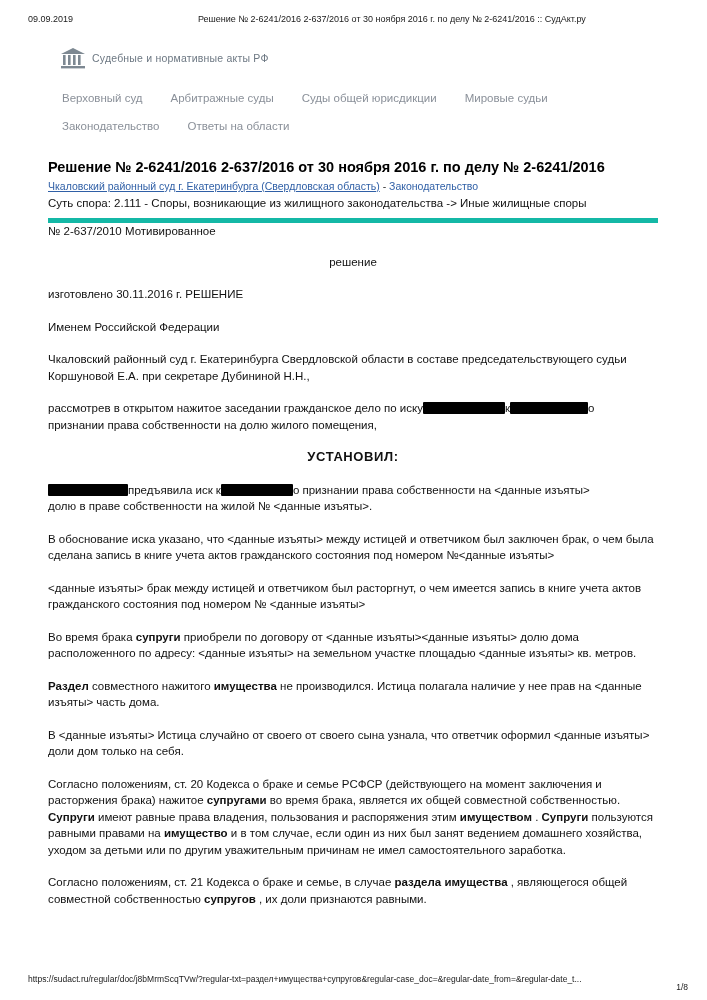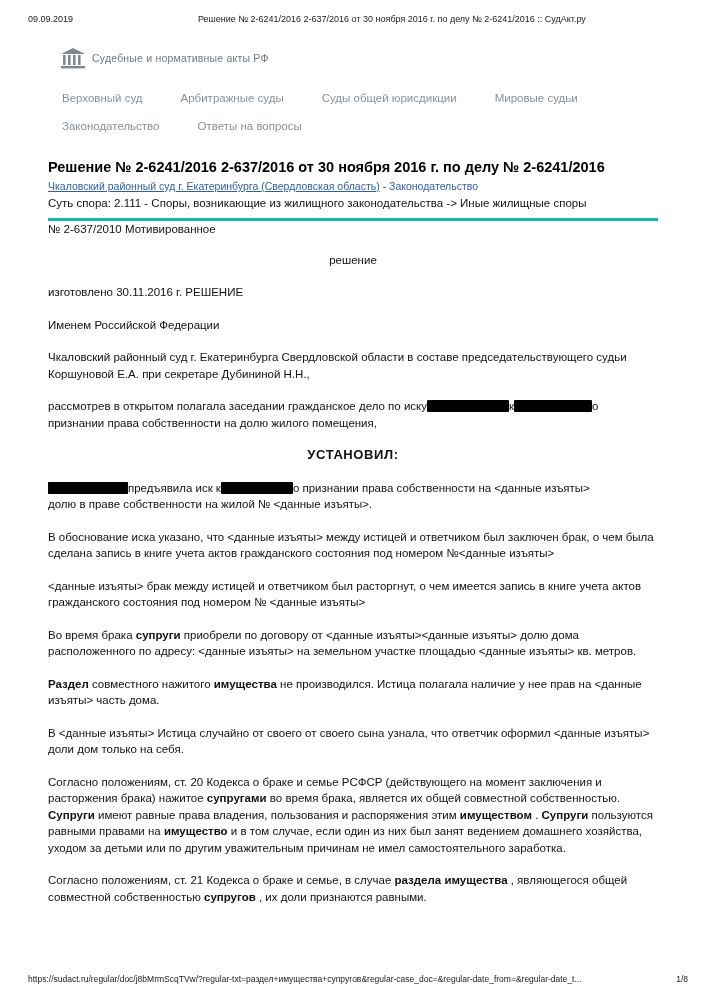--- a/index.html
+++ b/index.html
@@ -68,21 +68,21 @@
   
   .nav {
     position: absolute;
     top: 84px;
     left: 48px;
     width: 620px;
   }
   .nav-row {
     display: flex;
     flex-wrap: wrap;
-    gap: 10px;
+    gap: 0;
   }
   .nav-item {
     font-size: 11.5px;
     color: #8a9099;
     padding: 6px 14px;
     white-space: nowrap;
     line-height: 16px;
     cursor: pointer;
   }
   .nav-item.nav-legis {
@@ -117,21 +117,21 @@
   }
   .court-type {
     color: #2f5fa6;
     text-decoration: none;
   }
   .dispute-line {
     font-size: 11.5px;
     line-height: 16px;
     color: #111;
     padding-bottom: 7px;
-    border-bottom: 3px solid #14b8a6;
+    border-bottom: 5px solid #14b8a6;
     margin-bottom: 0;
   }
   .body-text {
     font-size: 11.5px;
     line-height: 16.5px;
     color: #111;
     text-align: left;
   }
   .body-text p {
     margin: 0 0 16px 0;
@@ -183,21 +183,21 @@
   }
   .footer .f-url {
     position: absolute;
     left: 0;
     top: 0;
     white-space: nowrap;
   }
   .footer .f-page {
     position: absolute;
     right: 0;
-    top: 0;
+    top: 8px;
     white-space: nowrap;
   }
 </style>
 </head>
 <body>
 
 <div class="page">
 
   <div class="print-header">
     <span class="ph-date">09.09.2019</span>
@@ -220,21 +220,21 @@
 
   <div class="nav">
     <div class="nav-row">
       <div class="nav-item">Верховный суд</div>
       <div class="nav-item">Арбитражные суды</div>
       <div class="nav-item">Суды общей юрисдикции</div>
       <div class="nav-item">Мировые судьи</div>
     </div>
     <div class="nav-row">
       <div class="nav-item nav-legis">Законодательство</div>
-      <div class="nav-item">Ответы на вопросы</div>
+      <div class="nav-item">Ответы на области</div>
     </div>
   </div>
 
   <div class="content">
 
     <h1 class="doc-title">Решение № 2-6241/2016 2-637/2016 от 30 ноября 2016 г. по делу № 2-6241/2016</h1>
 
     <div class="court-line">
       <span class="court-link">Чкаловский районный суд г. Екатеринбурга (Свердловская область)</span><span class="court-sep"> - </span><span class="court-type">Законодательство</span>
     </div>
@@ -248,21 +248,21 @@
       <p class="reshenie-center">решение</p>
 
       <p>изготовлено 30.11.2016 г. РЕШЕНИЕ</p>
 
       <p>Именем Российской Федерации</p>
 
 
       <p>Чкаловский районный суд г. Екатеринбурга Свердловской области в составе председательствующего судьи Коршуновой Е.А. при секретаре Дубининой Н.Н.,</p>
 
       <p>
-        <span>рассмотрев в открытом полагала заседании гражданское дело по иску</span><span class="redact r-w1"></span><span>к</span><span class="redact r-w2"></span><span>о</span>
+        <span>рассмотрев в открытом нажитое заседании гражданское дело по иску</span><span class="redact r-w1"></span><span>к</span><span class="redact r-w2"></span><span>о</span>
         <span class="inline-block-line">признании права собственности на долю жилого помещения,</span>
       </p>
 
       <p class="ustanovil">УСТАНОВИЛ:</p>
 
       <p>
         <span class="redact r-w3"></span><span>предъявила иск к</span><span class="redact r-w4"></span><span>о признании права собственности на &lt;данные изъяты&gt;</span>
         <span class="inline-block-line">долю в праве собственности на жилой № &lt;данные изъяты&gt;.</span>
       </p>
 

